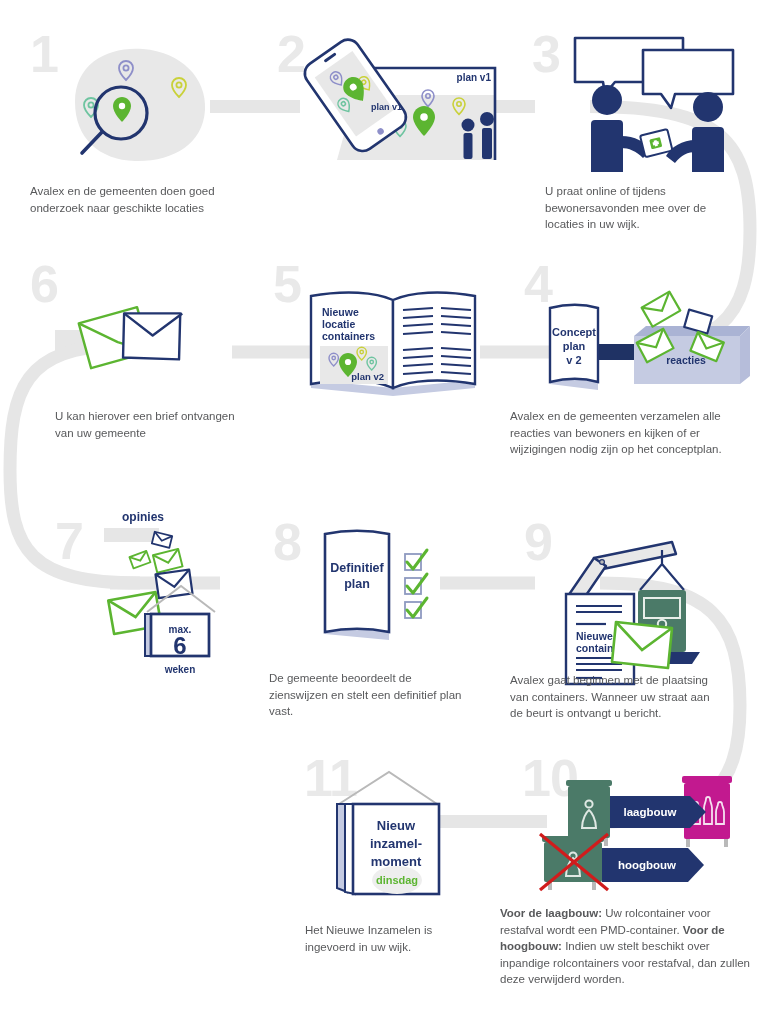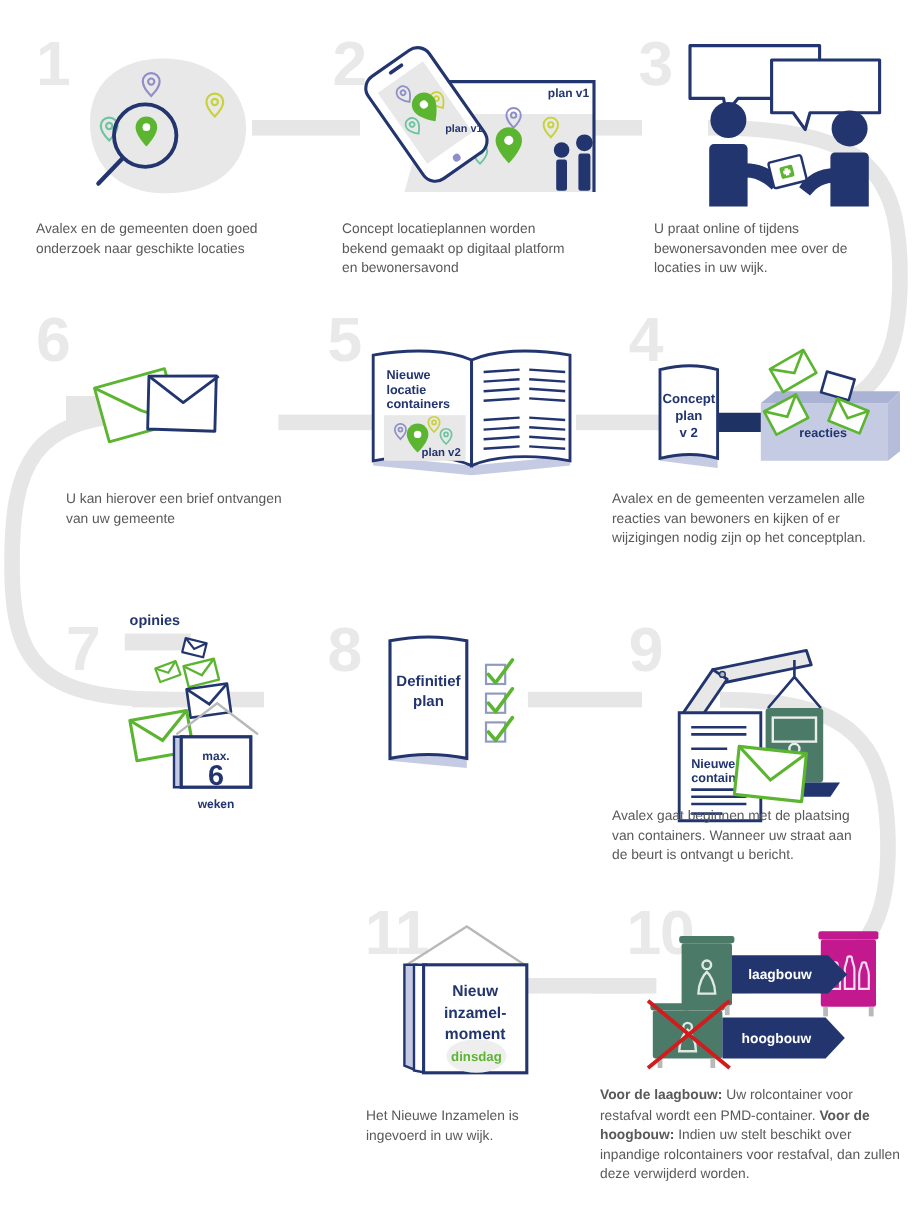--- a/index.html
+++ b/index.html
@@ -20,21 +20,21 @@
   }
   .caption{
     position:absolute;font-size:11.5px;line-height:16.5px;color:#58595b;
   }
   .caption b{color:#58595b;font-weight:bold;}
   .art{position:absolute;}
   .art svg{display:block;overflow:visible;}
 
   
   .artlabel{
-    position:absolute;color:#22356f;font-weight:bold;
+    position:absolute;color:#22356f;font-weight:bold;text-align:center;
     line-height:1.2;
   }
 </style>
 </head>
 <body>
 
 <div class="stage">
 
   <svg class="layer" width="766" height="1024" viewBox="0 0 766 1024">
 
@@ -136,21 +136,20 @@
           <g fill="none" stroke="#6ec4a0" stroke-width="1.5">
             <path d="M33 62 c0-3 2.3-5.4 5.4-5.4 3 0 5.4 2.4 5.4 5.4 0 4-5.4 9.4-5.4 9.4s-5.4-5.4-5.4-9.4z"></path>
             <circle cx="38.4" cy="62" r="2"></circle>
           </g>
           <path d="M46 54 c0-5.5 4.5-10 10-10 5.5 0 10 4.5 10 10 0 7.5-10 17-10 17s-10-9.5-10-17z" fill="#5cb531"></path>
           <circle cx="56" cy="54" r="3.4" fill="#ffffff"></circle>
           <text x="70" y="92" text-anchor="middle" font-family="Liberation Sans, sans-serif" font-size="9" font-weight="bold" fill="#22356f" transform="rotate(35 70 92)">plan v1</text>
         </g>
       </svg>
     </div>
-    <div class="caption" style="left:30px;top:183px;width:200px;">Concept locatieplannen worden bekend gemaakt op digitaal platform en bewonersavond</div>
   </div>
 
   <div class="cell" style="left:0;top:250px;width:255px;height:230px;">
     <div class="stepnum" style="left:30px;top:8px;">6</div>
     <div class="art" style="left:60px;top:60px;">
       <svg width="140" height="75" viewBox="0 0 140 75">
         <g transform="rotate(-8 45 35)">
           <path d="M22 10 L82 2 L88 48 L28 56 Z" fill="#ffffff" stroke="#5cb531" stroke-width="2.4" stroke-linejoin="round"></path>
           <path d="M22 10 L58 34 L88 48" fill="none" stroke="#5cb531" stroke-width="2.4" stroke-linejoin="round"></path>
         </g>
@@ -340,20 +339,21 @@
         <g>
           <rect x="88" y="24" width="16" height="16" fill="none" stroke="#8e9ac0" stroke-width="1.8"></rect>
           <path d="M90 32 L96 39 L110 20" fill="none" stroke="#5cb531" stroke-width="3" stroke-linecap="round" stroke-linejoin="round"></path>
           <rect x="88" y="48" width="16" height="16" fill="none" stroke="#8e9ac0" stroke-width="1.8"></rect>
           <path d="M90 56 L96 63 L110 44" fill="none" stroke="#5cb531" stroke-width="3" stroke-linecap="round" stroke-linejoin="round"></path>
           <rect x="88" y="72" width="16" height="16" fill="none" stroke="#8e9ac0" stroke-width="1.8"></rect>
           <path d="M90 80 L96 87 L110 68" fill="none" stroke="#5cb531" stroke-width="3" stroke-linecap="round" stroke-linejoin="round"></path>
         </g>
       </svg>
     </div>
+    <div class="caption" style="left:14px;top:170px;width:195px;">De gemeente beoordeelt de zienswijzen en stelt een definitief plan vast.</div>
   </div>
 
   <div class="cell" style="left:510px;top:500px;width:256px;height:240px;">
     <div class="stepnum" style="left:14px;top:16px;">9</div>
     <div class="art" style="left:40px;top:20px;">
       <svg width="200" height="165" viewBox="0 0 200 165">
 
         <path d="M44 38 L122 22 L126 34 L48 50 Z" fill="#e8e8e8" stroke="#22356f" stroke-width="2.4" stroke-linejoin="round"></path>
         <path d="M44 38 L18 76 L30 84 L56 46 Z" fill="#e8e8e8" stroke="#22356f" stroke-width="2.4" stroke-linejoin="round"></path>
         <circle cx="52" cy="42" r="2.4" fill="#b9b9b9" stroke="#22356f" stroke-width="1.2"></circle>

